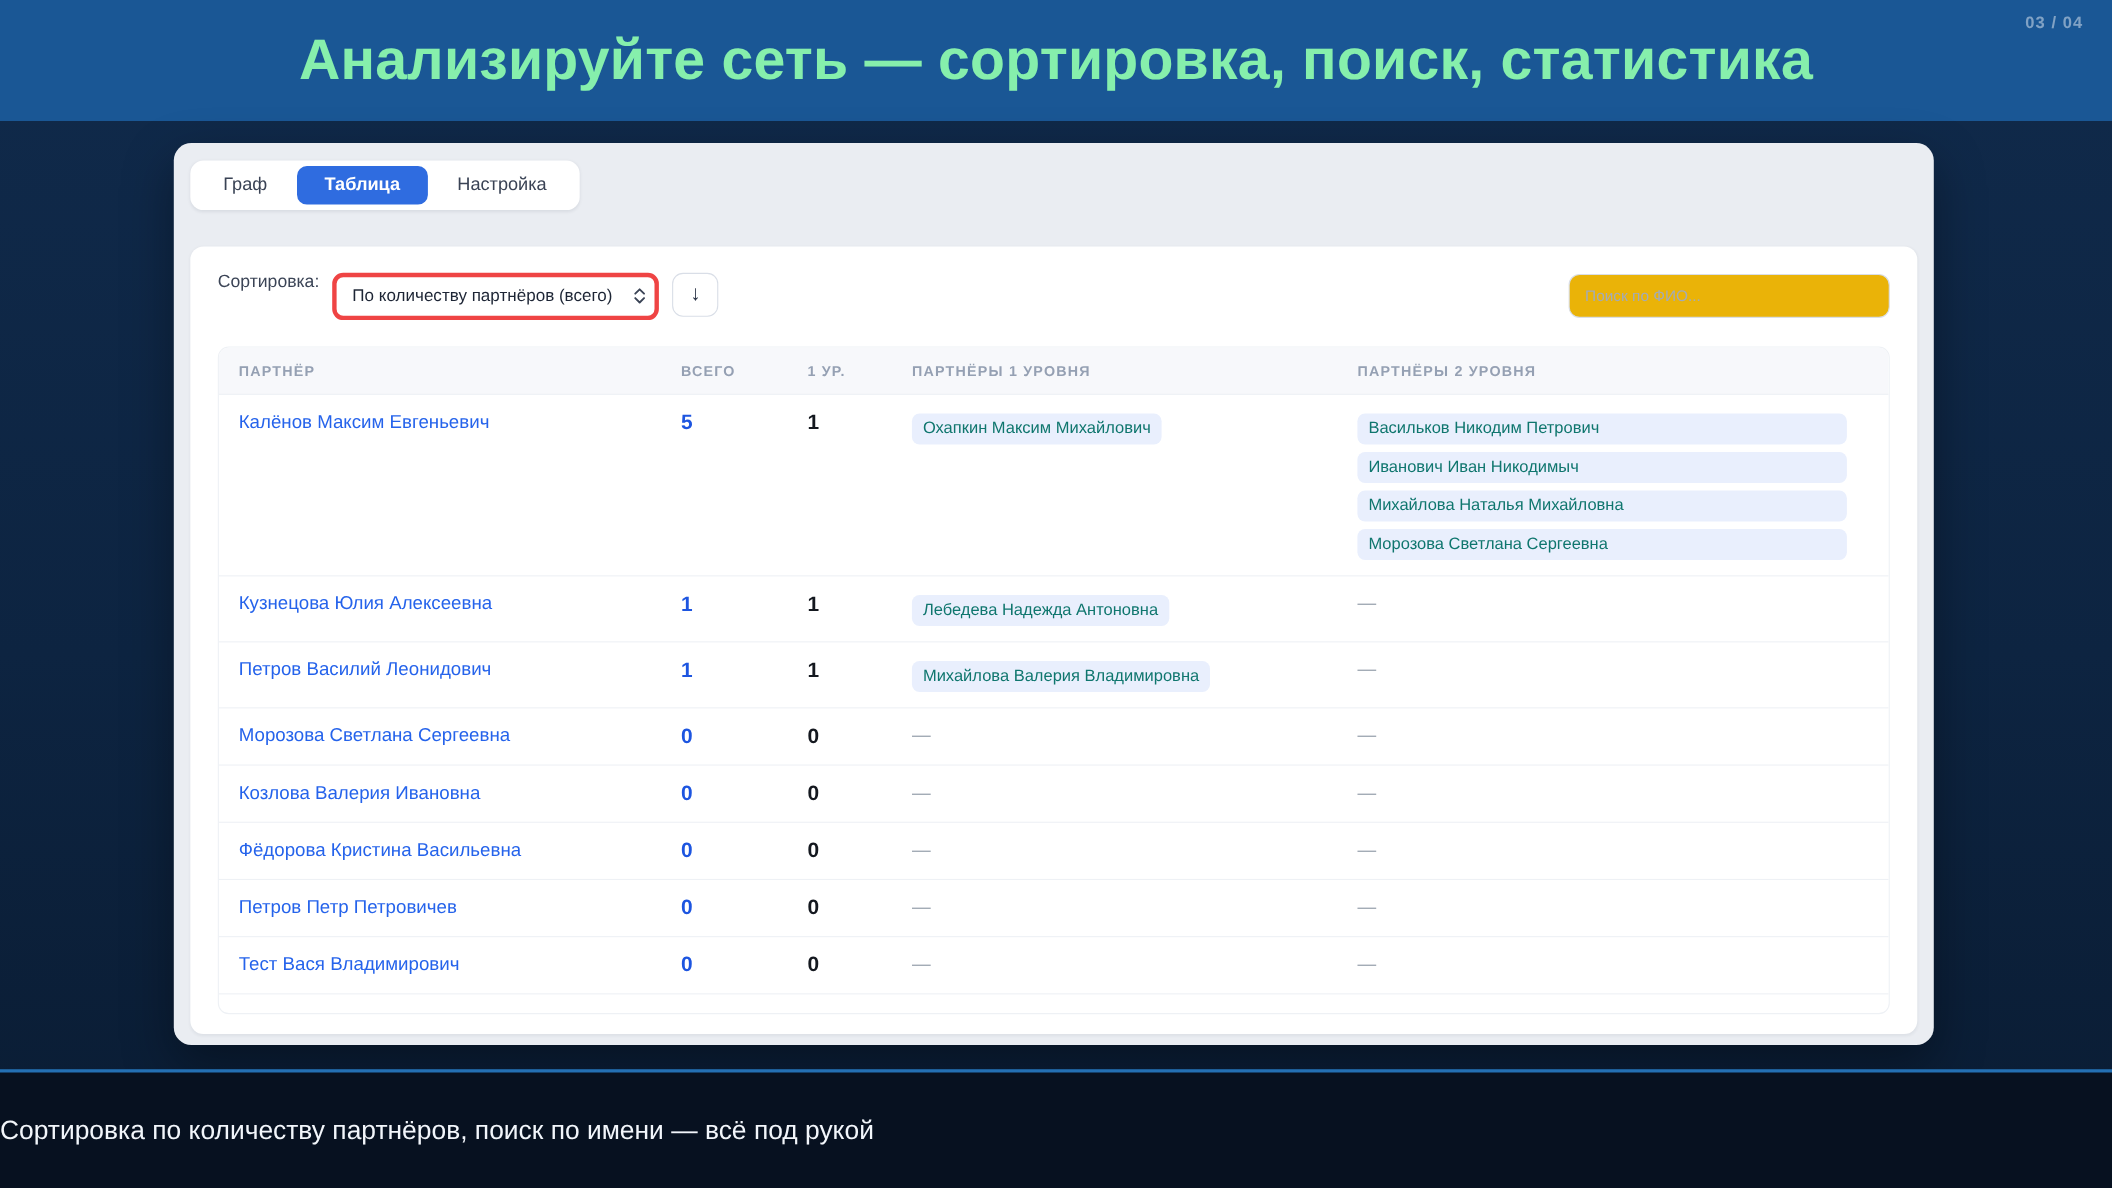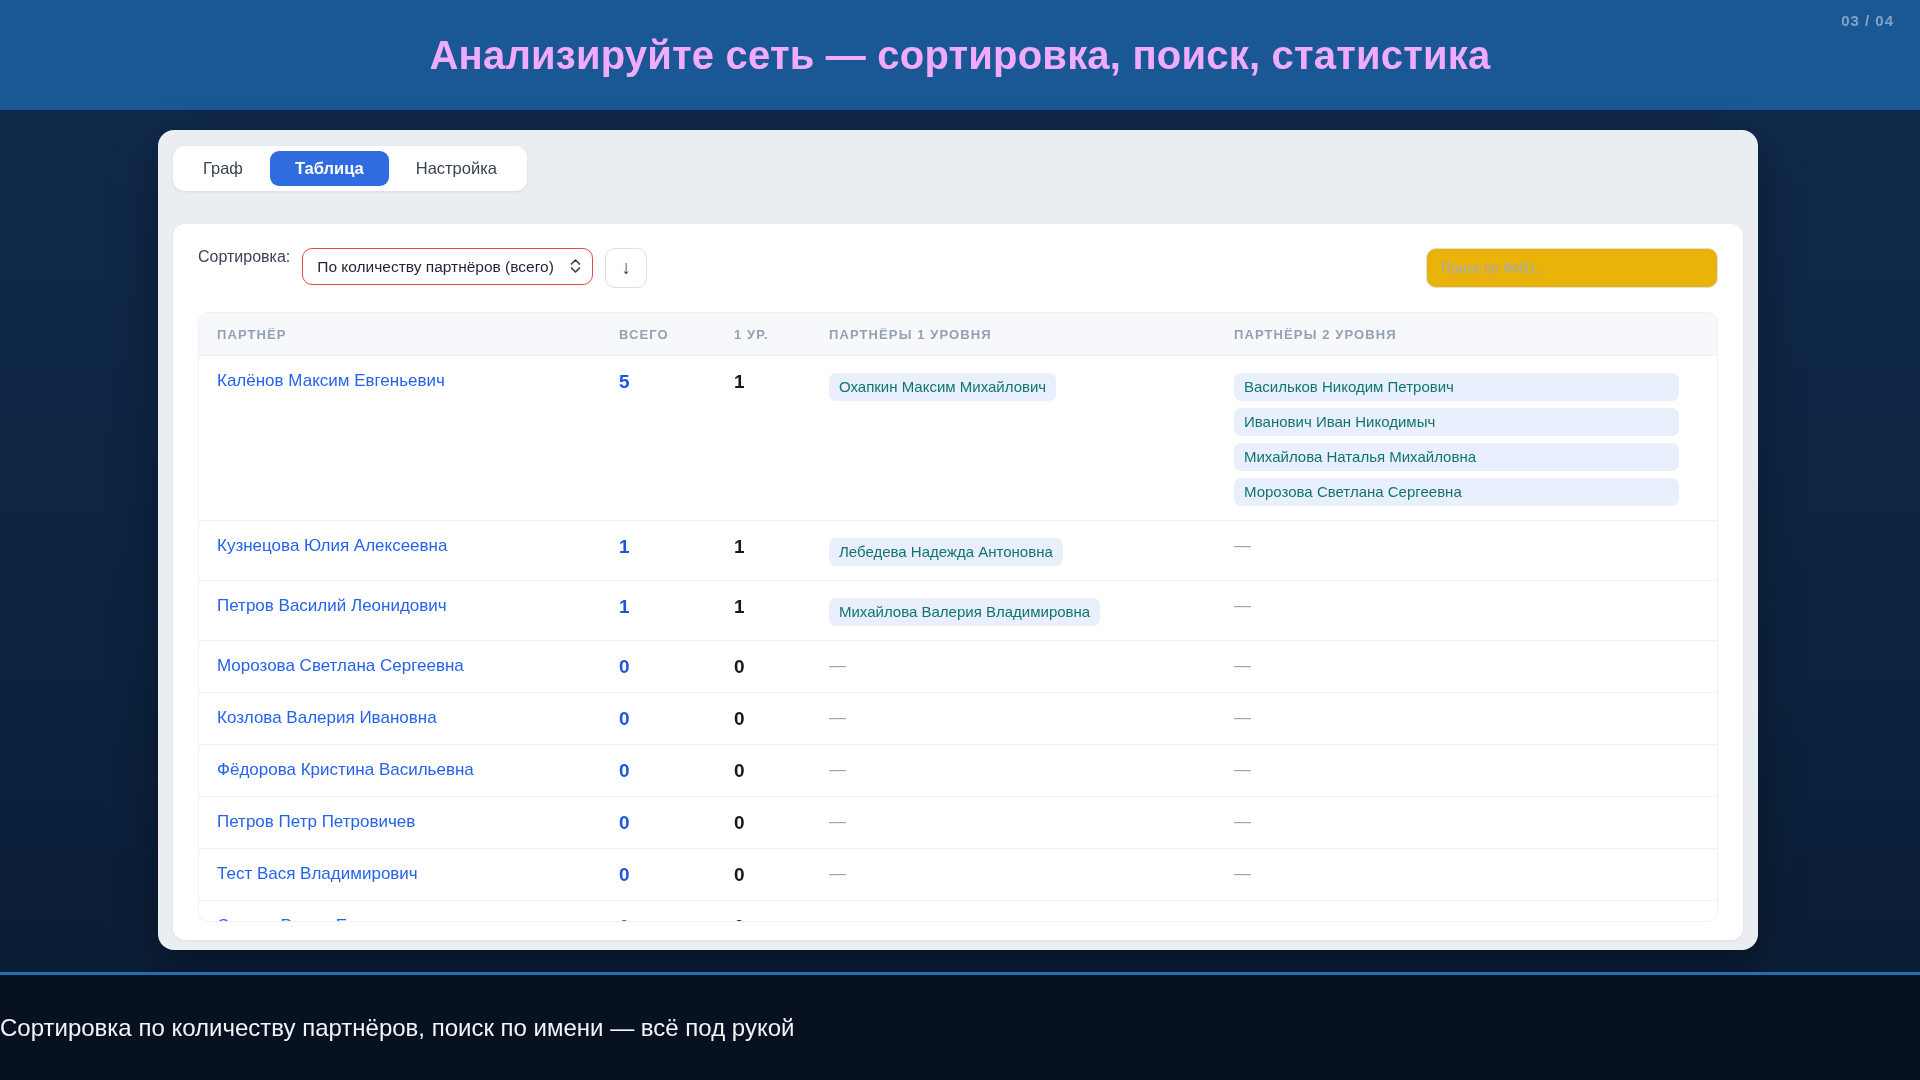--- a/index.html
+++ b/index.html
@@ -17,21 +17,21 @@
   }
 
   
   .banner {
     position: relative;
     height: 110px; flex: 0 0 110px;
     background: #1a5795;
     display: flex; align-items: center; justify-content: center;
   }
   .banner h1 {
-    color: #f0abfc; font-size: 40px; font-weight: 700; letter-spacing: 0.2px;
+    color: #86efac; font-size: 52px; font-weight: 700; letter-spacing: 0.2px;
   }
   .slide-counter {
     position: absolute; top: 12px; right: 26px;
     color: rgba(255,255,255,0.45); font-size: 15px; font-weight: 600; letter-spacing: 1px;
   }
 
   
   .card {
     position: absolute; left: 158px; top: 130px;
     width: 1600px; height: 820px;
@@ -70,21 +70,21 @@
     display: flex; align-items: center; justify-content: space-between;
     margin-bottom: 24px;
   }
   .controls-left { display: flex; align-items: flex-start; gap: 12px; }
   .sort-label { font-size: 16px; color: #3b4456; }
   .select-wrap { position: relative; display: inline-block; }
   .sort-select {
     appearance: none; -webkit-appearance: none;
     font-family: inherit; font-size: 15.5px; color: #1d2535;
     background: #ffffff;
-    border: 1px solid #ef4444; border-radius: 10px;
+    border: 4px solid #ef4444; border-radius: 10px;
     padding: 9px 38px 9px 14px;
     cursor: pointer; outline: none;
   }
   .select-chevrons {
     position: absolute; right: 12px; top: 50%; transform: translateY(-50%);
     pointer-events: none; color: #3b4456;
   }
   .dir-button {
     width: 42px; height: 40px;
     background: #ffffff; border: 1px solid #d9dee7; border-radius: 10px;

